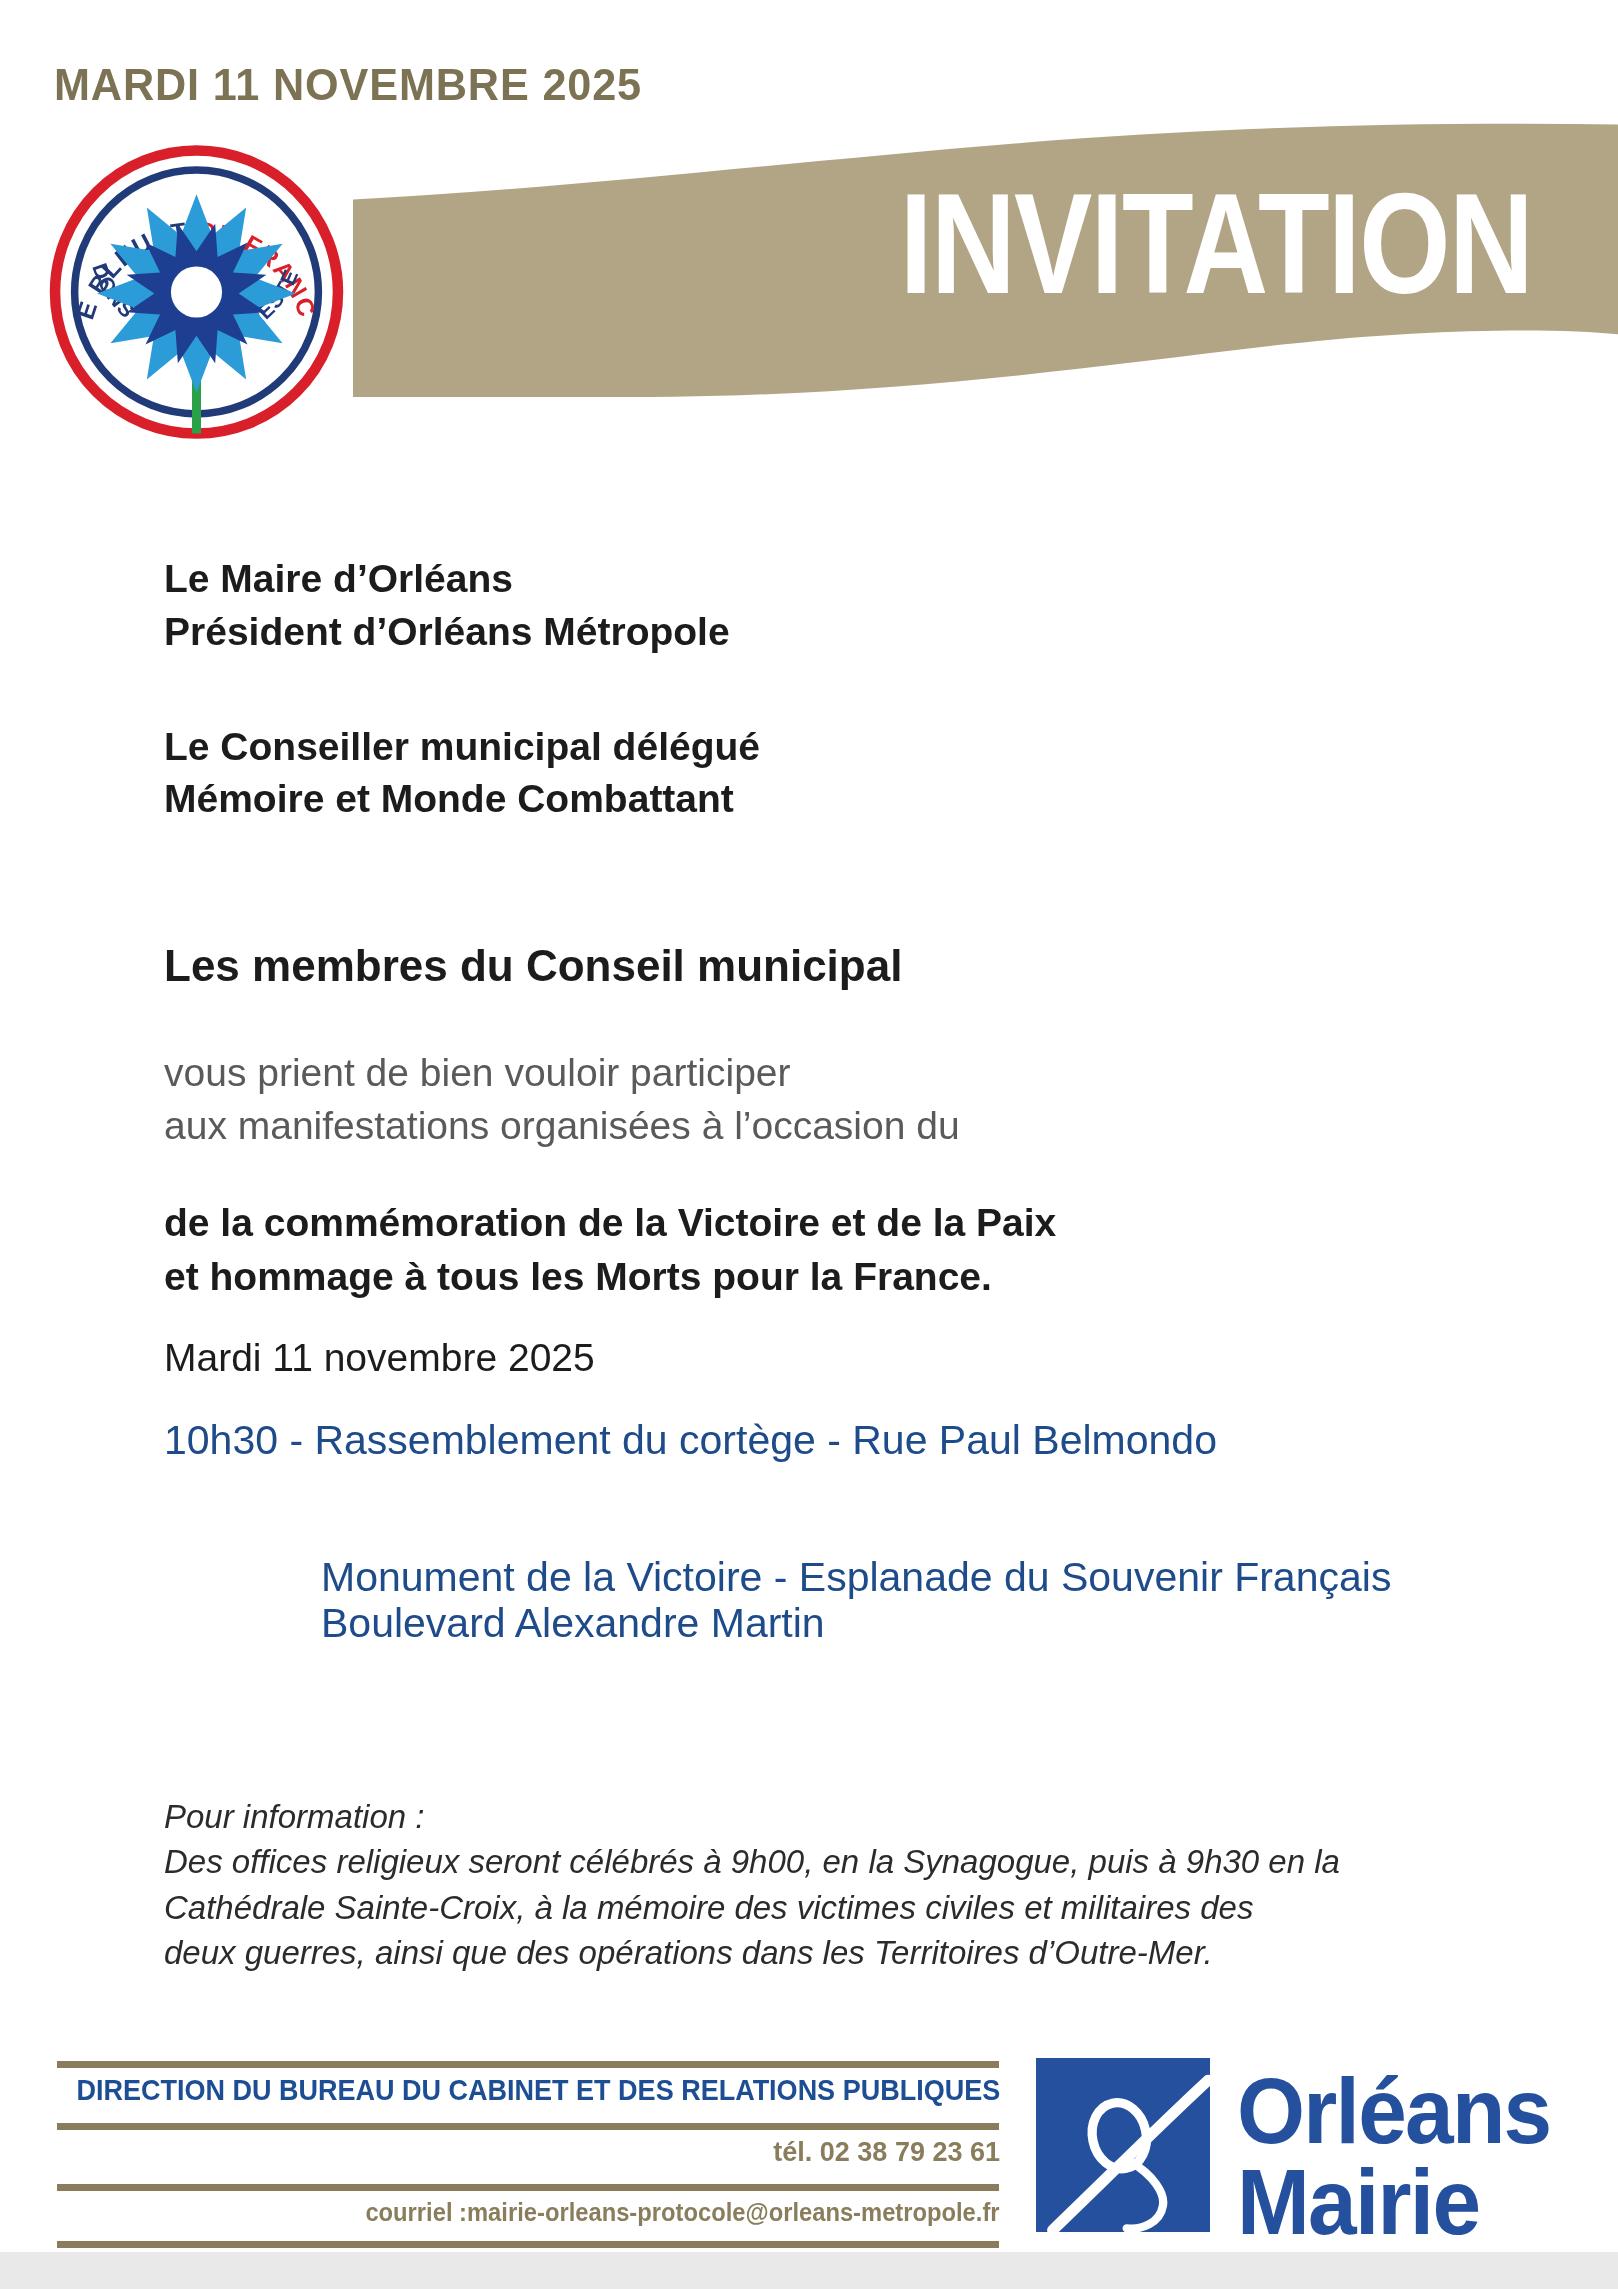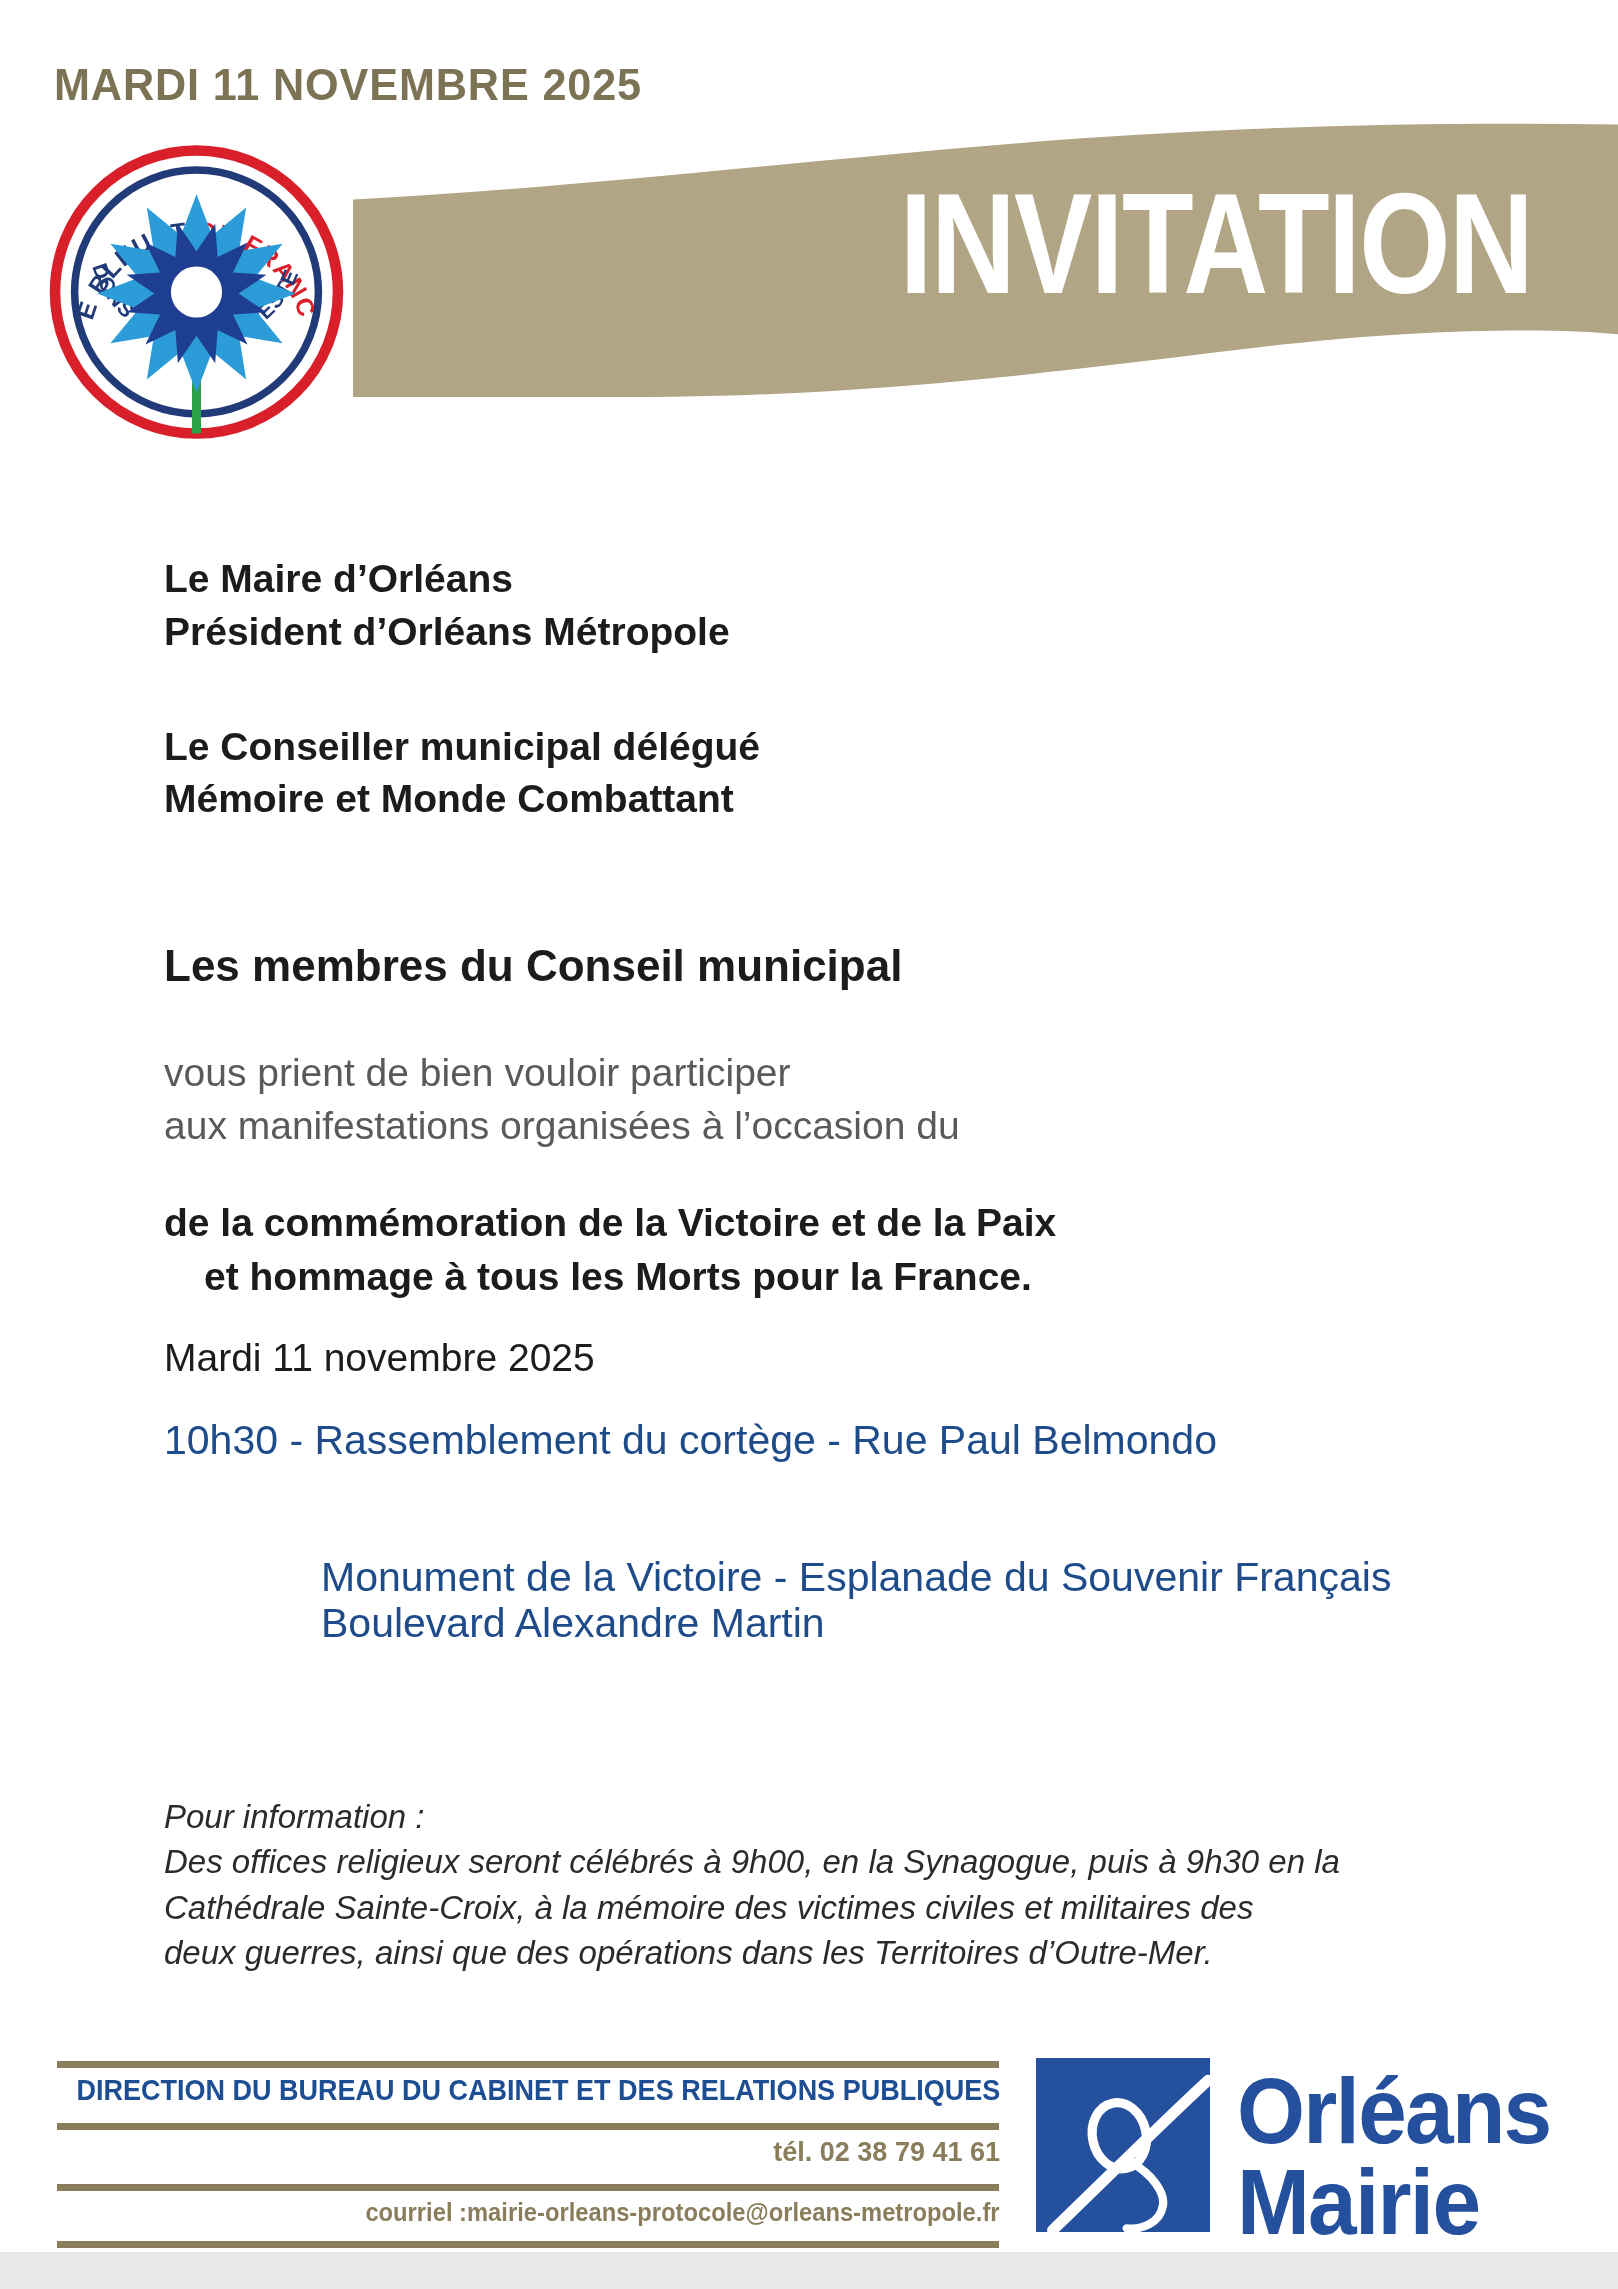--- a/index.html
+++ b/index.html
@@ -115,40 +115,40 @@
   <div class="line bold-blk" style="left:164px; top:605px;">Président d’Orléans Métropole</div>
   <div class="line bold-blk" style="left:164px; top:720px;">Le Conseiller municipal délégué</div>
   <div class="line bold-blk" style="left:164px; top:772px;">Mémoire et Monde Combattant</div>
 
   <div class="line heading" style="left:164px; top:941px;">Les membres du Conseil municipal</div>
 
   <div class="line gray-blk" style="left:164px; top:1046px;">vous prient de bien vouloir participer</div>
   <div class="line gray-blk" style="left:164px; top:1099px;">aux manifestations organisées à l’occasion du</div>
 
   <div class="line event-blk" style="left:164px; top:1196px;">de la commémoration de la Victoire et de la Paix</div>
-  <div class="line event-blk" style="left:164px; top:1250px;margin-left:40px;">et hommage à tous les Morts pour la France.</div>
+  <div class="line event-blk" style="left:164px; top:1250px;">et hommage à tous les Morts pour la France.</div>
 
   <div class="line date-line" style="left:164px; top:1336px;">Mardi 11 novembre 2025</div>
 
   <div class="line blue" style="left:164px; top:1417px;">10h30 - Rassemblement du cortège - Rue Paul Belmondo</div>
   <div class="line loc-blk" style="left:321px; top:1554px;">Monument de la Victoire - Esplanade du Souvenir Français</div>
   <div class="line loc-blk" style="left:321px; top:1600px;">Boulevard Alexandre Martin</div>
 
   <div class="line italic-blk" style="left:164px; top:1794px;">Pour information :</div>
   <div class="line italic-blk" style="left:164px; top:1839px;">Des offices religieux seront célébrés à 9h00, en la Synagogue, puis à 9h30 en la</div>
   <div class="line italic-blk" style="left:164px; top:1885px;">Cathédrale Sainte-Croix, à la mémoire des victimes civiles et militaires des</div>
   <div class="line italic-blk" style="left:164px; top:1930px;">deux guerres, ainsi que des opérations dans les Territoires d’Outre-Mer.</div>
 
   <div class="bar" style="top:2061px;"></div>
   <div class="bar" style="top:2123px;"></div>
   <div class="bar" style="top:2184px;"></div>
   <div class="bar" style="top:2241px;"></div>
 
   <div class="f-dir">DIRECTION DU BUREAU DU CABINET ET DES RELATIONS PUBLIQUES</div>
-  <div class="f-tel">tél. 02 38 79 41 61</div>
+  <div class="f-tel">tél. 02 38 79 23 61</div>
   <div class="f-mail">courriel :mairie-orleans-protocole@orleans-metropole.fr</div>
 
   <div class="abs om-logo">
     <svg viewBox="0 0 188 188">
       <rect x="0" y="0" width="188" height="188" fill="#24509e"></rect>
       <g fill="none" stroke="#ffffff" stroke-linecap="round">
         <path d="M 18,186 C 68,138 132,74 186,24" stroke-width="12"></path>
         <ellipse cx="90" cy="84" rx="29" ry="36" stroke-width="10" transform="rotate(-12 90 84)"></ellipse>
         <path d="M 102,112 C 126,126 140,146 137,160 C 134,178 114,186 98,184" stroke-width="9"></path>
       </g>

